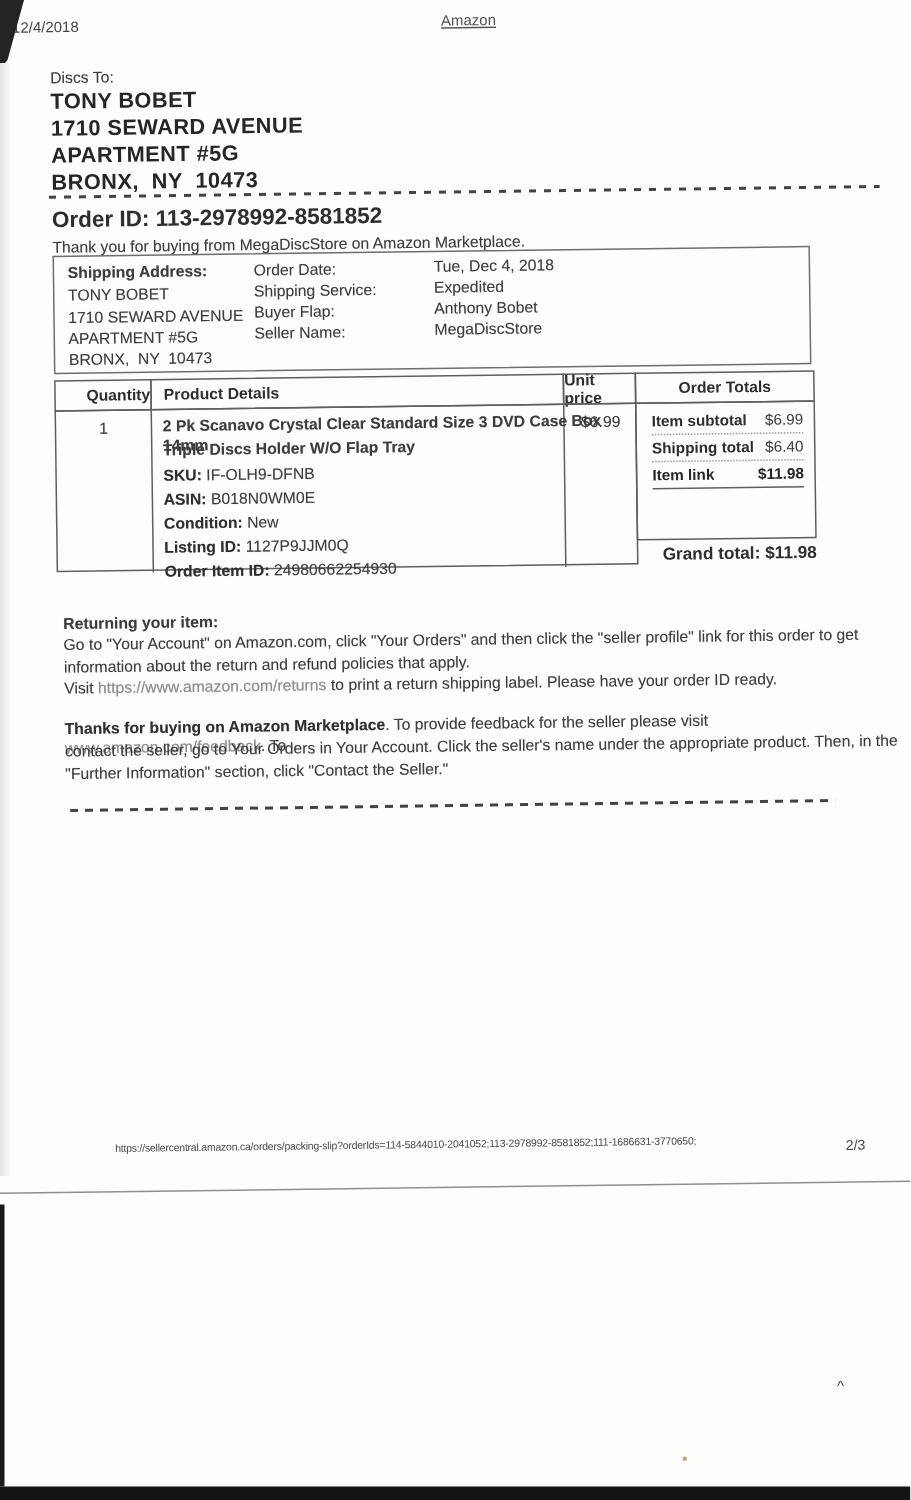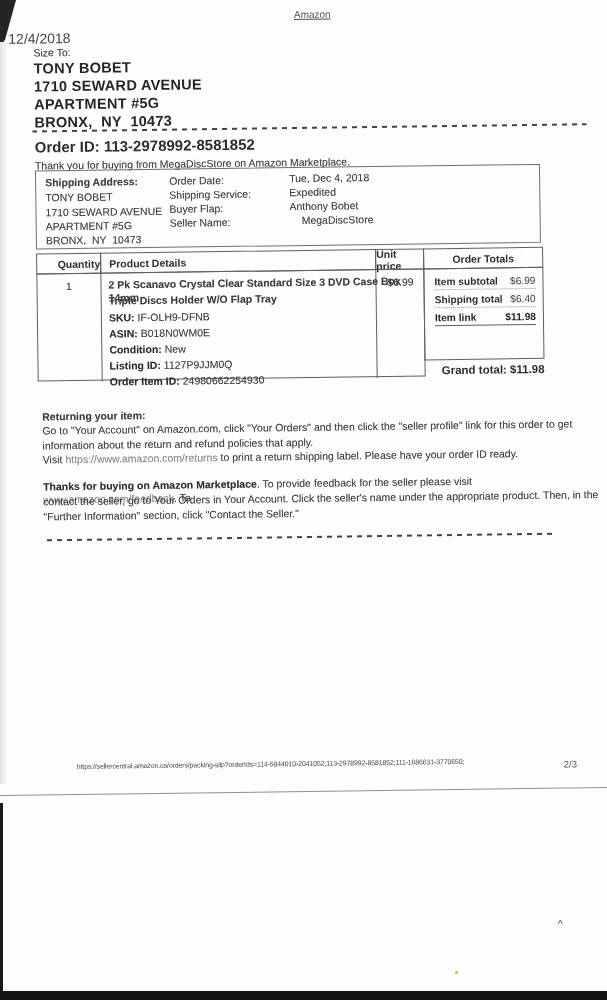--- a/index.html
+++ b/index.html
@@ -38,24 +38,24 @@
   .artifact-dot{left:455px;top:971px;width:3px;height:3px;border-radius:50%;background:#b8b161;}
 </style>
 </head>
 <body>
 
 <div id="viewport">
 
   <div id="page1">
     <div id="page1-content">
 
-      <div class="abs small" style="left:13px;top:27px;font-size:14px;color:#454545;">12/4/2018</div>
+      <div class="abs small" style="left:13px;top:10px;font-size:10px;color:#454545;">12/4/2018</div>
       <div class="abs small" style="left:299px;top:9px;font-size:10px;color:#555;text-decoration:underline;">Amazon</div>
 
-      <div class="abs t" style="left:38px;top:43px;">Size To:</div>
+      <div class="abs t" style="left:38px;top:43px;">Discs To:</div>
       <div class="abs" style="left:38px;top:56px;">
         <div class="shipname pre">TONY BOBET</div>
         <div class="shipname pre">1710 SEWARD AVENUE</div>
         <div class="shipname pre">APARTMENT #5G</div>
         <div class="shipname pre">BRONX,  NY  10473</div>
       </div>
 
       <div class="abs dash" style="left:36px;top:127px;width:554px;"></div>
 
       <div class="abs b" style="left:38px;top:135px;font-size:15px;">Order ID: 113-2978992-8581852</div>
@@ -69,21 +69,21 @@
         <div class="abs t pre" style="left:9px;top:63px;">BRONX,  NY  10473</div>
 
         <div class="abs t" style="left:133px;top:5px;">Order Date:</div>
         <div class="abs t" style="left:133px;top:19px;">Shipping Service:</div>
         <div class="abs t" style="left:133px;top:33px;">Buyer Flap:</div>
         <div class="abs t" style="left:133px;top:47px;">Seller Name:</div>
 
         <div class="abs t" style="left:253px;top:4px;">Tue, Dec 4, 2018</div>
         <div class="abs t" style="left:253px;top:18px;">Expedited</div>
         <div class="abs t" style="left:253px;top:32px;">Anthony Bobet</div>
-        <div class="abs t" style="left:253px;top:46px;margin-left:12px;">MegaDiscStore</div>
+        <div class="abs t" style="left:253px;top:46px;">MegaDiscStore</div>
       </div>
 
       <div class="abs cell hcell" style="left:38px;top:250px;width:65px;height:21px;justify-content:flex-end;">
         <span class="b">Quantity</span>
       </div>
       <div class="abs cell hcell" style="left:102px;top:250px;width:276px;height:21px;padding-left:8px;">
         <span class="b">Product Details</span>
       </div>
       <div class="abs cell hcell" style="left:377px;top:250px;width:49px;height:21px;justify-content:center;">
         <span class="b">Unit price</span>

